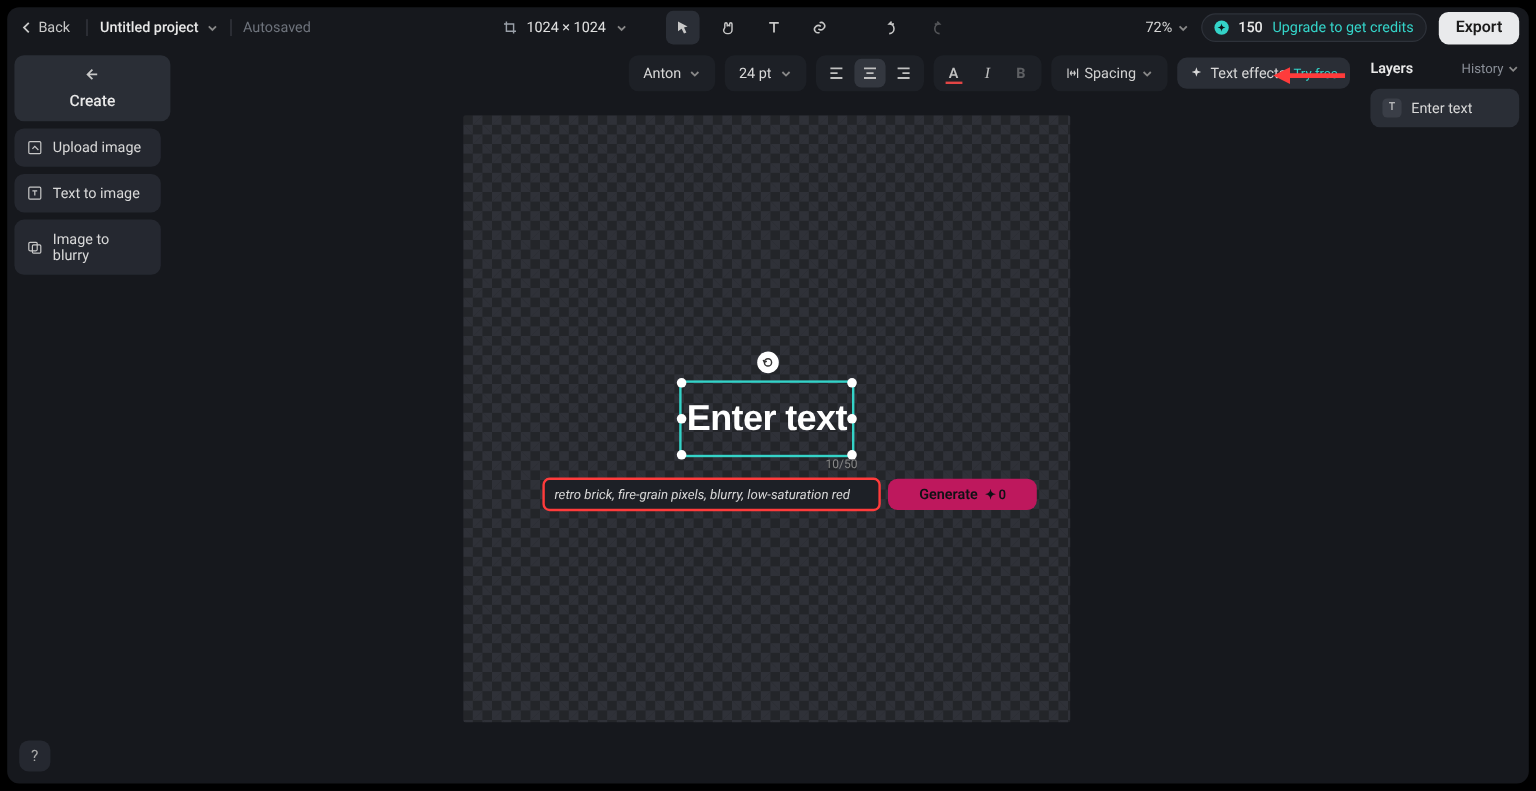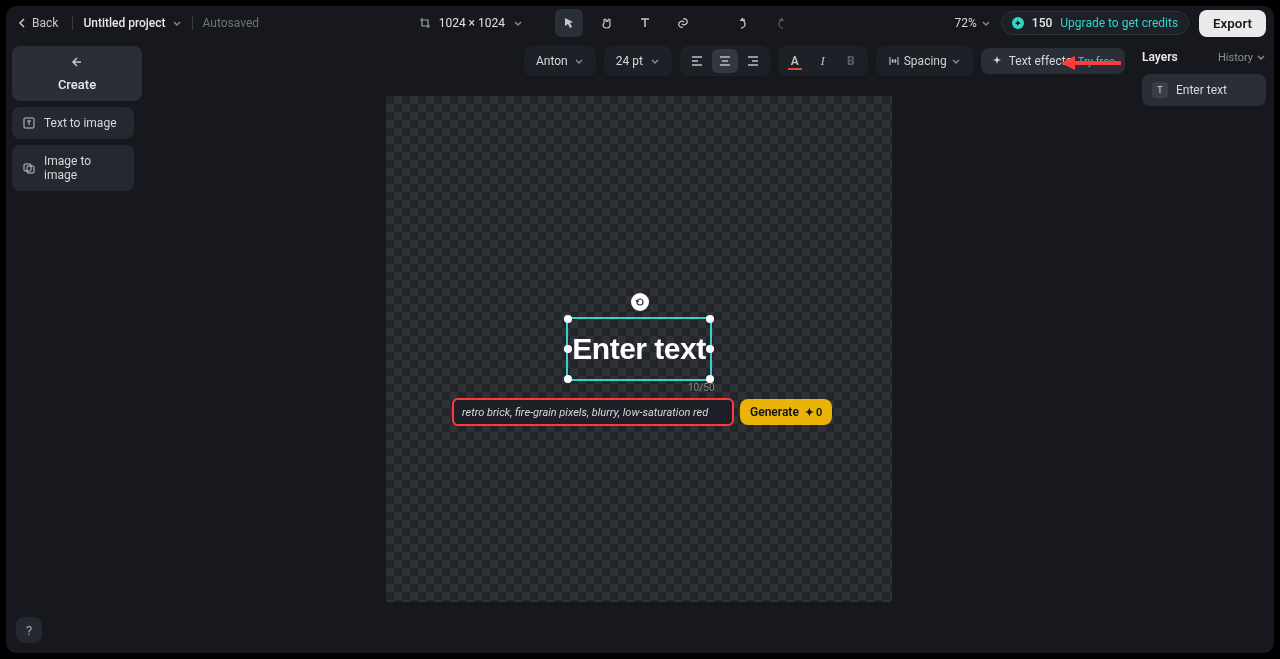--- a/index.html
+++ b/index.html
@@ -68,21 +68,21 @@
 .text-box { position:absolute; top: 277px; left: 418px; width: 146px; height: 64px; border: 2px solid #34d3c8; display:flex; align-items:center; justify-content:center;}
 .text-content { color: #fff; font-weight: 900; font-size: 30px; font-family: Impact, 'Arial Black', sans-serif; letter-spacing: -0.5px;}
 .handle { position:absolute; width:8px; height:8px; background:#fff; border-radius:50%;}
 .h-tl{top:-4px;left:-4px;} .h-tr{top:-4px;right:-4px;} .h-bl{bottom:-4px;left:-4px;} .h-br{bottom:-4px;right:-4px;}
 .h-ml{top:50%;left:-4px;transform:translateY(-50%);} .h-mr{top:50%;right:-4px;transform:translateY(-50%);}
 .rotate-handle { position:absolute; top:253px; left:483px; width:18px; height:18px; background:#fff; border-radius:50%; display:flex; align-items:center; justify-content:center; color:#333;}
 .char-count { position:absolute; top:342px; left:540px; font-size:10px; color:#888;text-align:center;}
 
 .prompt-row { position:absolute; top:358px; left:304px; display:flex; gap:6px; align-items:center;}
 .prompt-input { width: 282px; height: 28px; background: #1d2026; border: 2px solid #ff3b3b; border-radius: 6px; padding: 0 8px; color: #d8d8d8; font-size: 11px; outline:none;font-style:italic;}
-.generate-btn { background: #eab308; color: #0f1115; font-weight: 600; font-size: 12px; padding: 6px 10px; border-radius: 8px; display:flex; gap:6px; cursor:pointer; border:none;}
+.generate-btn { background: #be185d; color: #0f1115; font-weight: 600; font-size: 12px; padding: 6px 26px; border-radius: 8px; display:flex; gap:6px; cursor:pointer; border:none;}
 .gen-badge { display:flex; align-items:center; gap:2px; font-size:11px;}
 
 
 .panel-right { width: 140px; padding: 10px 8px; background: transparent;}
 .panel-tabs { display:flex; justify-content: space-between; align-items: center; margin-bottom:10px; font-size:12px;}
 .ptab { color:#eaeaea; font-weight:600;}
 .history { color:#8a8f98; display:flex; align-items:center; gap:3px; cursor:pointer; font-size:11px;}
 .layer-item { background:#2a2e36; border-radius:8px; padding:8px 10px; display:flex; align-items:center; gap:8px; font-size:12px; color:#d8d8d8;}
 .layer-icon { width:16px; height:16px; background:#3a3e47; border-radius:4px; display:flex; align-items:center; justify-content:center; font-size:9px;}
 
@@ -186,33 +186,42 @@
           <svg width="14" height="14" viewBox="0 0 14 14">
               <path d="M7 3L3 7l4 4M3 7h8" stroke="currentColor" fill="none" stroke-width="1.5"></path>
             </svg>
         </span>
         <span>Create</span>
       </div>
       <div class="side-btn">
         <span class="ico">
           <svg width="14" height="14" viewBox="0 0 14 14">
               <rect x="2" y="2" width="10" height="10" rx="1" stroke="currentColor" fill="none"></rect>
+              <path d="M5 8l2-2 3 3" stroke="currentColor" fill="none"></path>
+            </svg>
+        </span>
+        <span>Upload image</span>
+      </div>
+      <div class="side-btn">
+        <span class="ico">
+          <svg width="14" height="14" viewBox="0 0 14 14">
+              <rect x="2" y="2" width="10" height="10" rx="1" stroke="currentColor" fill="none"></rect>
               <path d="M5 5h4M7 5v4" stroke="currentColor"></path>
             </svg>
         </span>
         <span>Text to image</span>
       </div>
       <div class="side-btn">
         <span class="ico">
           <svg width="14" height="14" viewBox="0 0 14 14">
               <rect x="2" y="3" width="7" height="7" rx="1" stroke="currentColor" fill="none"></rect>
               <rect x="5" y="5" width="7" height="7" rx="1" stroke="currentColor" fill="none"></rect>
             </svg>
         </span>
-        <span>Image to image</span>
+        <span>Image to blurry</span>
       </div>
     </div>
 
     <div class="canvas-wrap">
 
       <div class="toolbar">
         <div class="tb-group">
           <div class="sel wide">
             <span>Anton</span>
             <svg class="chev" viewBox="0 0 10 10">

